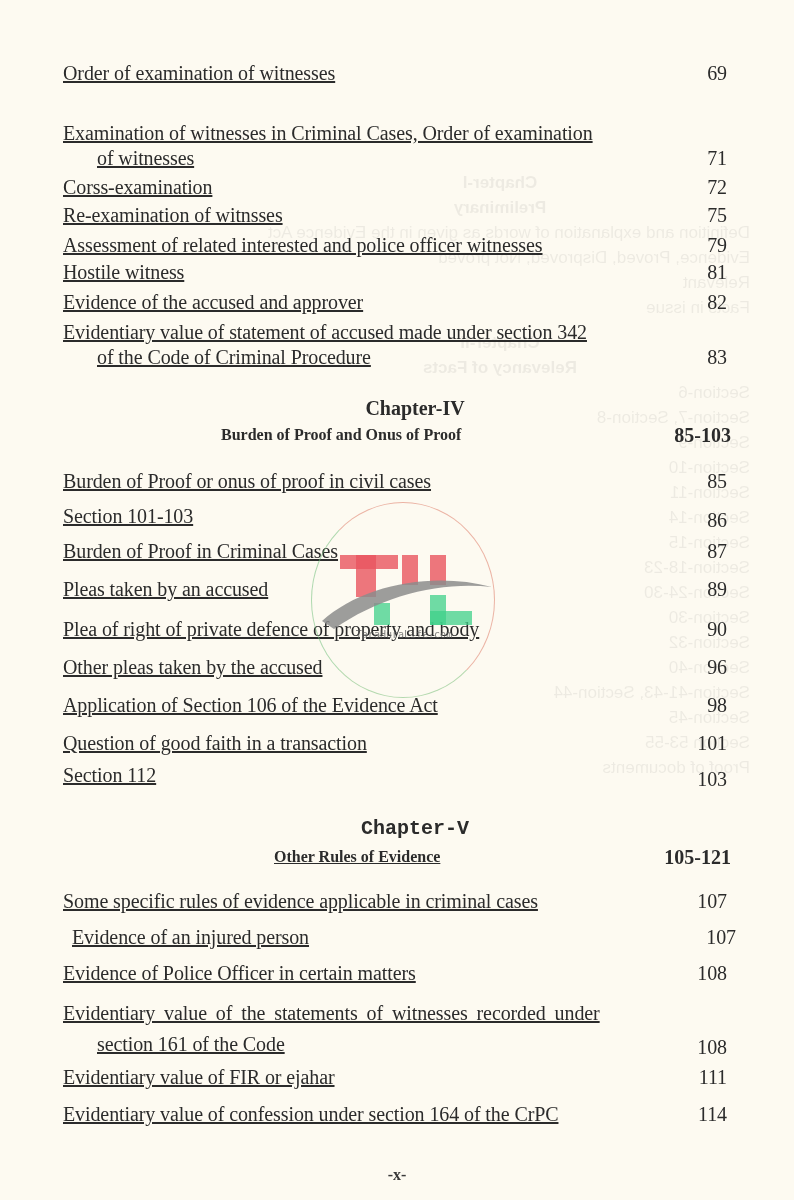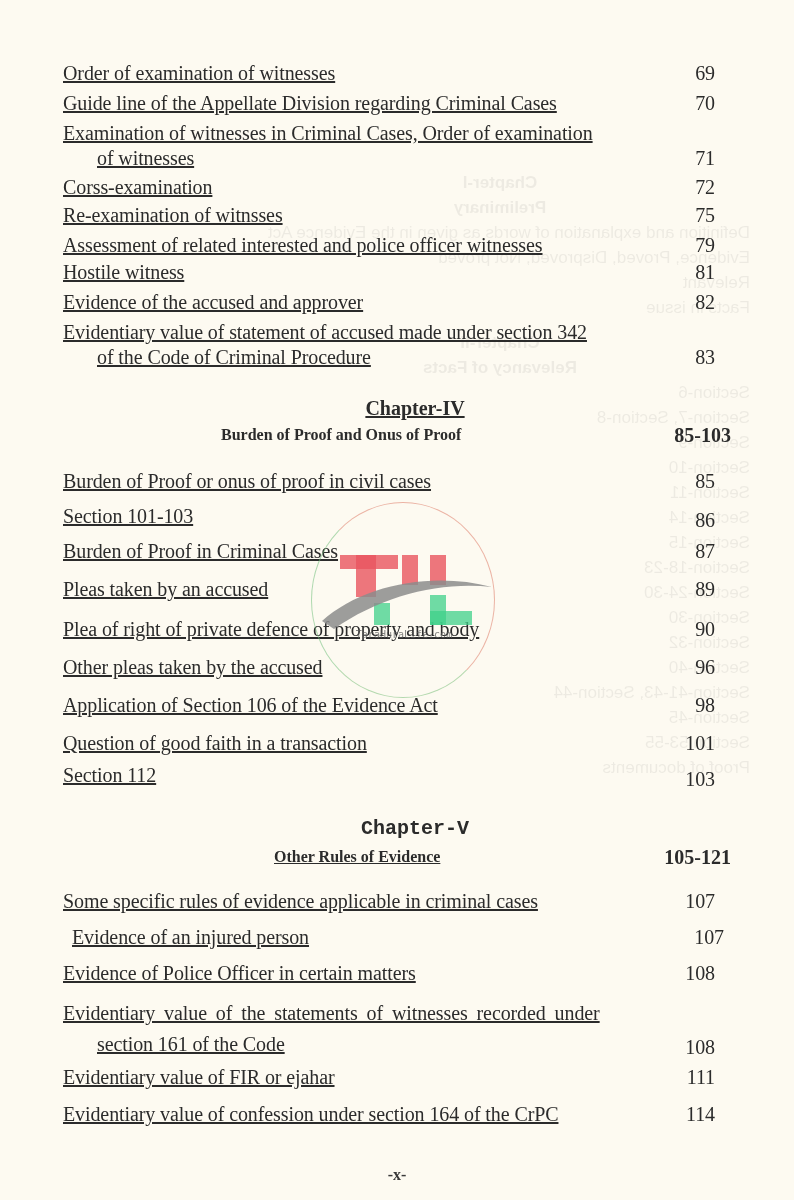--- a/index.html
+++ b/index.html
@@ -46,21 +46,21 @@
       display: block;
       padding-right: 70px;
       text-decoration: underline;
     }
     .entry .title .cont {
       display: block;
       padding-left: 34px;
     }
     .entry .page-no {
       position: absolute;
-      right: 16px;
+      right: 4px;
       bottom: 0;
     }
     .chapter-label {
       position: absolute;
       left: 0;
       width: 794px;
       text-align: center;
       font-weight: bold;
       font-size: 20px;
       line-height: 24px;
@@ -149,24 +149,20 @@
     <div>Section-41-43, Section-44</div>
     <div>Section-45</div>
     <div>Section 53-55</div>
     <div>Proof of documents</div>
   </div>
 
   <div class="entry" style="top:61px;">
     <span class="title">Order of examination of witnesses</span>
     <span class="page-no">69</span>
   </div>
-  <div class="entry" style="top:91px;">
-    <span class="title">Guide line of the Appellate Division regarding Criminal Cases</span>
-    <span class="page-no">70</span>
-  </div>
   <div class="entry" style="top:121px;">
     <span class="title">
       <span>Examination of witnesses in Criminal Cases, Order of examination</span>
       <span class="cont">of witnesses</span>
     </span>
     <span class="page-no">71</span>
   </div>
   <div class="entry" style="top:175px;">
     <span class="title">Corss-examination</span>
     <span class="page-no">72</span>
@@ -188,21 +184,21 @@
     <span class="page-no">82</span>
   </div>
   <div class="entry" style="top:320px;">
     <span class="title">
       <span>Evidentiary value of statement of accused made under section 342</span>
       <span class="cont">of the Code of Criminal Procedure</span>
     </span>
     <span class="page-no">83</span>
   </div>
 
-  <div class="chapter-label" style="top:396px;text-decoration:underline;">Chapter-IV</div>
+  <div class="chapter-label" style="top:396px;">Chapter-IV</div>
   <div class="chapter-title" style="top:423px;left:221px;">Burden of Proof and Onus of Proof</div>
   <div class="chapter-range" style="top:423px;">85-103</div>
 
   <div class="entry" style="top:469px;">
     <span class="title">Burden of Proof or onus of proof in civil cases</span>
     <span class="page-no">85</span>
   </div>
   <div class="entry" style="top:504px;">
     <span class="title">Section 101-103</span>
     <span class="page-no" style="bottom:-4px;">86</span>

